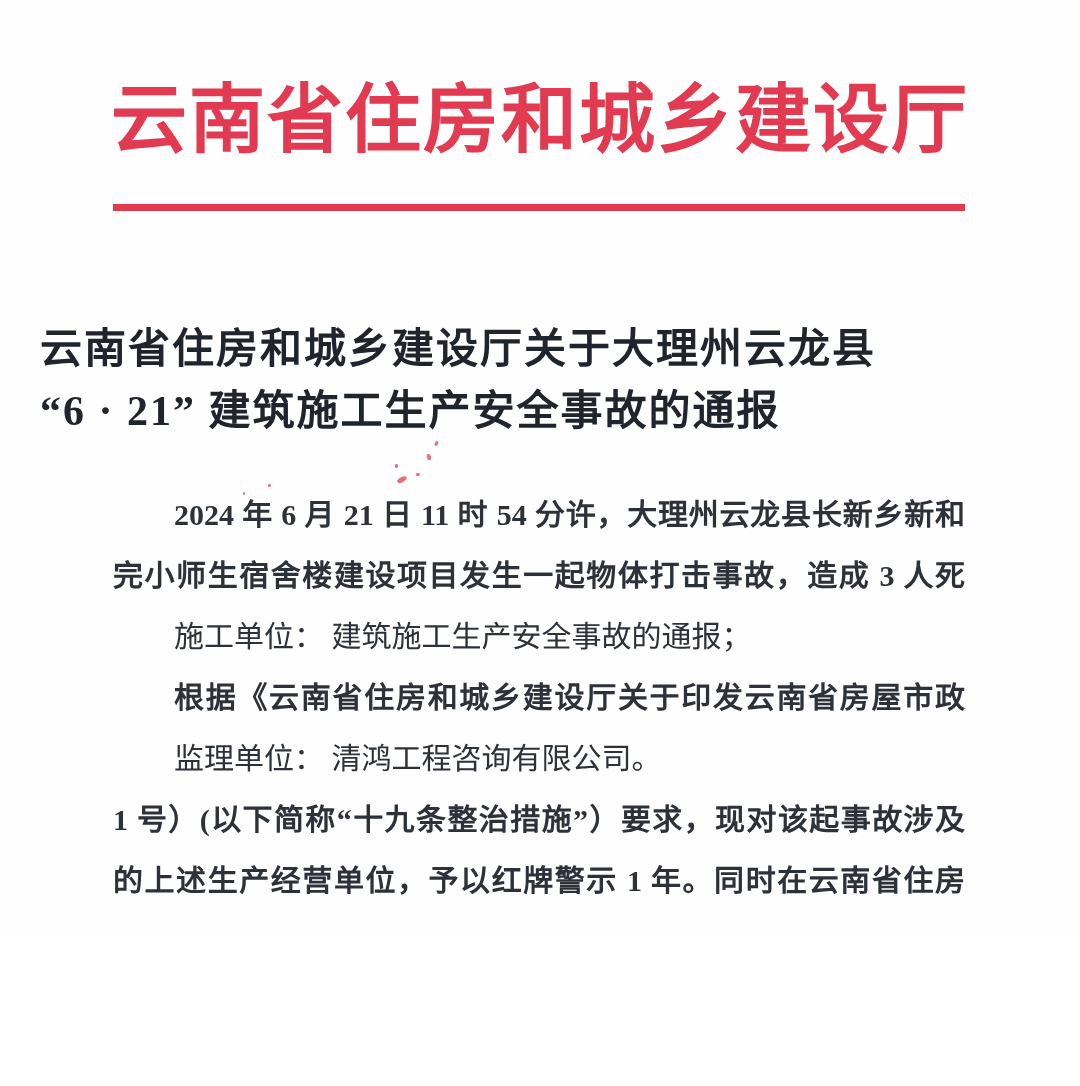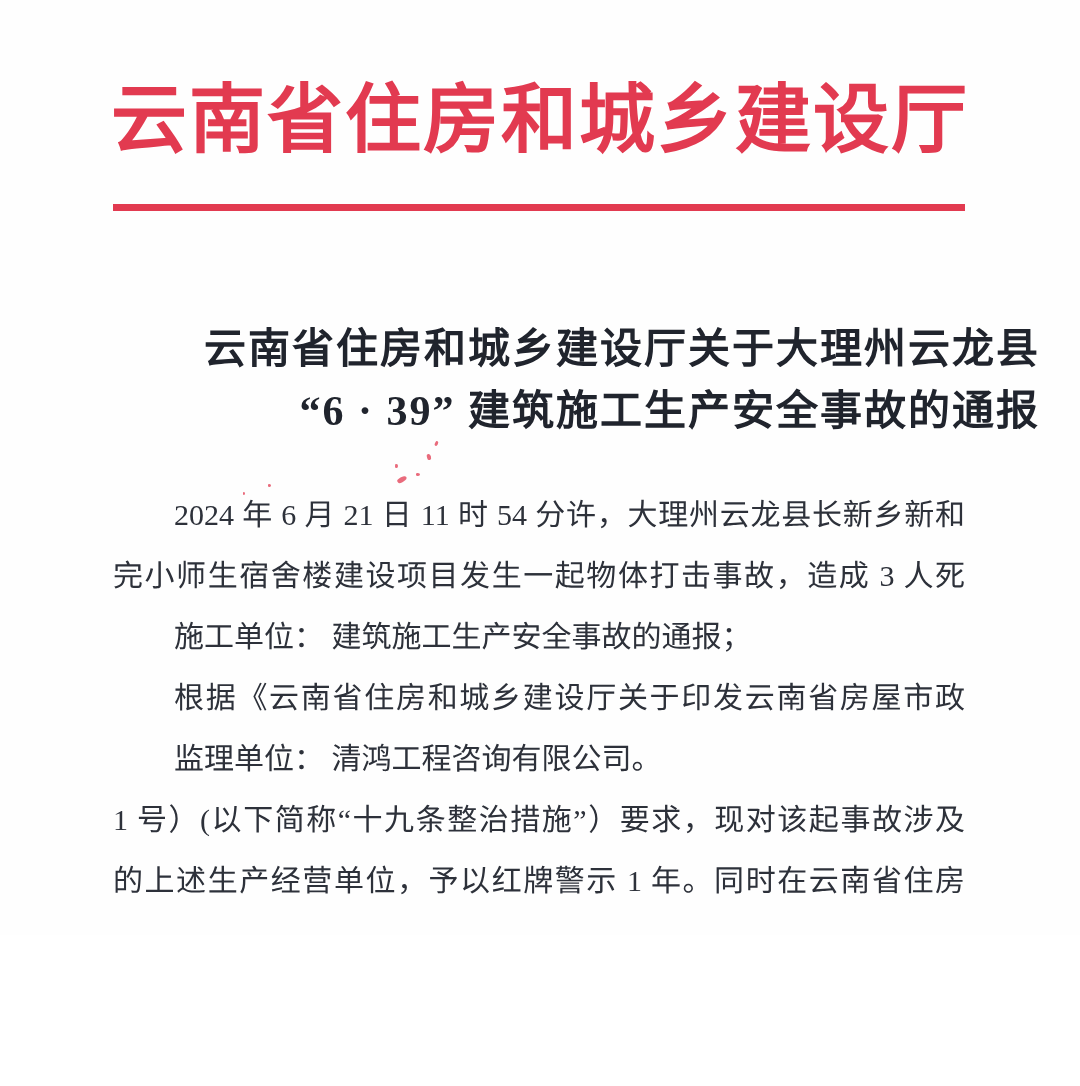--- a/index.html
+++ b/index.html
@@ -39,40 +39,40 @@
     width: 852px;
     height: 7px;
     background: var(--accent);
   }
   
   .title {
     position: absolute;
     top: 318px;
     left: 40px;
     right: 40px;
-    text-align: right;
+    text-align: left;
     font-size: 42px;
     line-height: 62px;
     font-weight: bold;
     letter-spacing: 2px;
     color: var(--title-text);
     white-space: nowrap;
   }
   
   .body {
     position: absolute;
     top: 484px;
     left: 113px;
     width: 852px;
     font-size: 30px;
     line-height: 61px;
     color: var(--body-text);
   }
   .line { height: 61px; overflow: hidden; }
-  .fill { text-align: justify; text-align-last: justify; }
+  .fill { text-align: justify; text-align-last: justify; font-weight: bold; }
   .indent { text-indent: 61px; }
   
   .speck {
     position: absolute;
     background: var(--accent);
     opacity: 0.75;
     border-radius: 40% 60% 55% 45%;
   }
   .s1 { left: 435px; top: 441px; width: 3px;  height: 5px; transform: rotate(25deg); }
   .s2 { left: 427px; top: 454px; width: 4px;  height: 6px; transform: rotate(-15deg); }
@@ -98,21 +98,21 @@
 <body>
 
 <div class="page">
 
   <div class="letterhead">云南省住房和城乡建设厅</div>
 
   <div class="rule"></div>
 
   <div class="title">
     <div>云南省住房和城乡建设厅关于大理州云龙县</div>
-    <div>“6 · 39” 建筑施工生产安全事故的通报</div>
+    <div>“6 · 21” 建筑施工生产安全事故的通报</div>
   </div>
 
   <div class="body">
     <div class="line fill indent">2024 年 6 月 21 日 11 时 54 分许，大理州云龙县长新乡新和</div>
     <div class="line fill">完小师生宿舍楼建设项目发生一起物体打击事故，造成 3 人死</div>
     <div class="line indent">施工单位： 建筑施工生产安全事故的通报；</div>
     <div class="line fill indent">根据《云南省住房和城乡建设厅关于印发云南省房屋市政</div>
     <div class="line indent">监理单位： 清鸿工程咨询有限公司。</div>
     <div class="line fill">1 号）(以下简称“十九条整治措施”）要求，现对该起事故涉及</div>
     <div class="line fill">的上述生产经营单位，予以红牌警示 1 年。同时在云南省住房</div>

